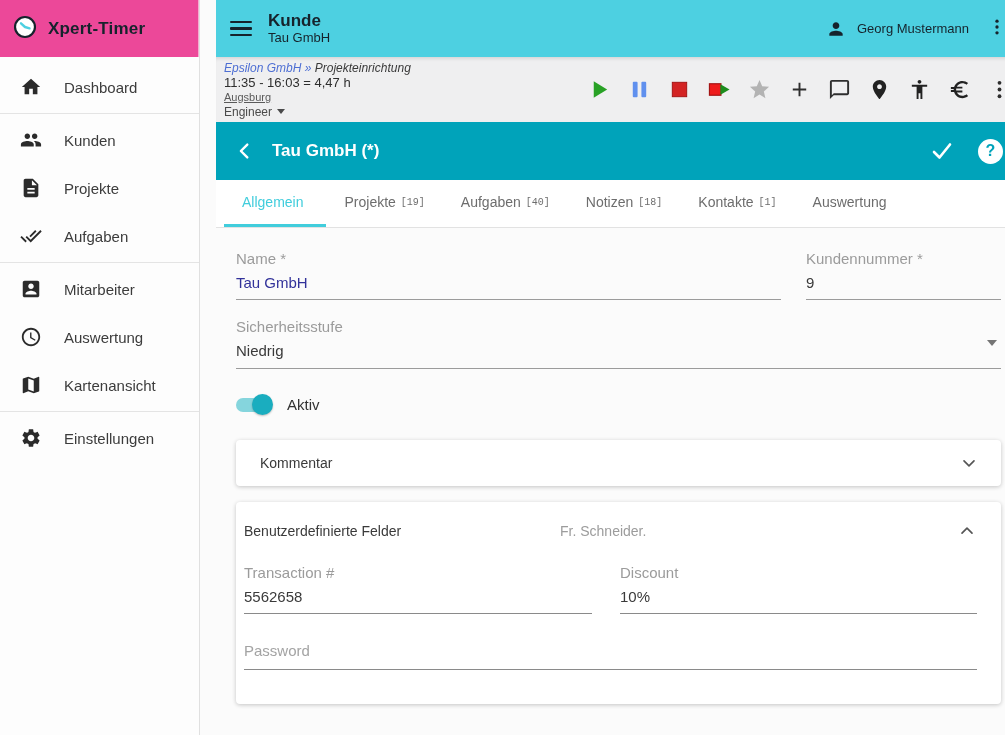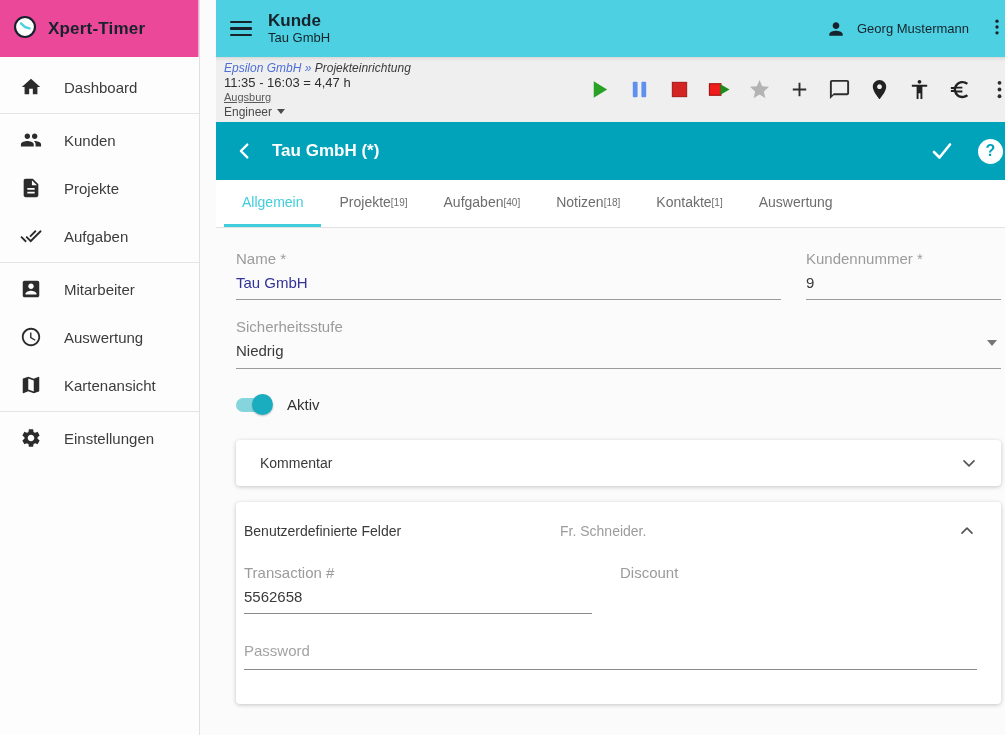--- a/index.html
+++ b/index.html
@@ -58,21 +58,21 @@
   .detail-right { margin-left:auto; display:flex; align-items:center; gap:24px; }
   .check-btn { width:24px; height:24px; cursor:pointer; }
   .help-btn { width:25px; height:25px; background:#fff; border-radius:50%; color:#00a3ba;
     font-weight:bold; font-size:16px; display:flex; align-items:center; justify-content:center; cursor:pointer; }
 
   
   .tabs { height:48px; background:#fff; border-bottom:1px solid #e2e2e2;
     display:flex; align-items:stretch; padding-left:8px; }
   .tab { display:flex; align-items:center; padding:0 18px; font-size:14px; color:#6d6d6d;
     cursor:pointer; border-bottom:3px solid transparent; }
-  .tab .tab-count { font-size:10px; color:#6d6d6d; }
+  .tab .tab-count { font-size:10px; margin-left:5px; color:#6d6d6d;font-family:Liberation Mono, monospace; }
   .tab.active { color:#41cddc; border-bottom-color:#41cddc; }
   .tab.active .tab-count { color:#41cddc; }
 
   
   .content { height:507px; padding:22px 20px 0 20px; background:#fbfbfb; }
   .field-row { display:flex; gap:25px; }
   .field { display:flex; flex-direction:column; }
   .field-label { font-size:15px; color:#9b9b9b; margin-bottom:7px; }
   .field input { border:none; outline:none; background:transparent; font-size:15px; color:#3a3a3a;
     padding:0 0 8px 0; border-bottom:1px solid #9b9b9b; width:100%; }
@@ -366,20 +366,21 @@
             <polyline points="6,14.5 12,8.5 18,14.5"></polyline>
           </svg>
       </div>
       <div class="custom-fields-row">
         <div class="field f-trans">
           <span class="field-label">Transaction #</span>
           <input type="text" value="5562658" style="">
         </div>
         <div class="field f-disc">
           <span class="field-label">Discount</span>
+          <input type="text" value="10%" style="">
         </div>
       </div>
       <div class="field f-pass">
         <input type="text" placeholder="Password" style="">
       </div>
     </div>
   </div>
 </div>
 
 </body></html>

